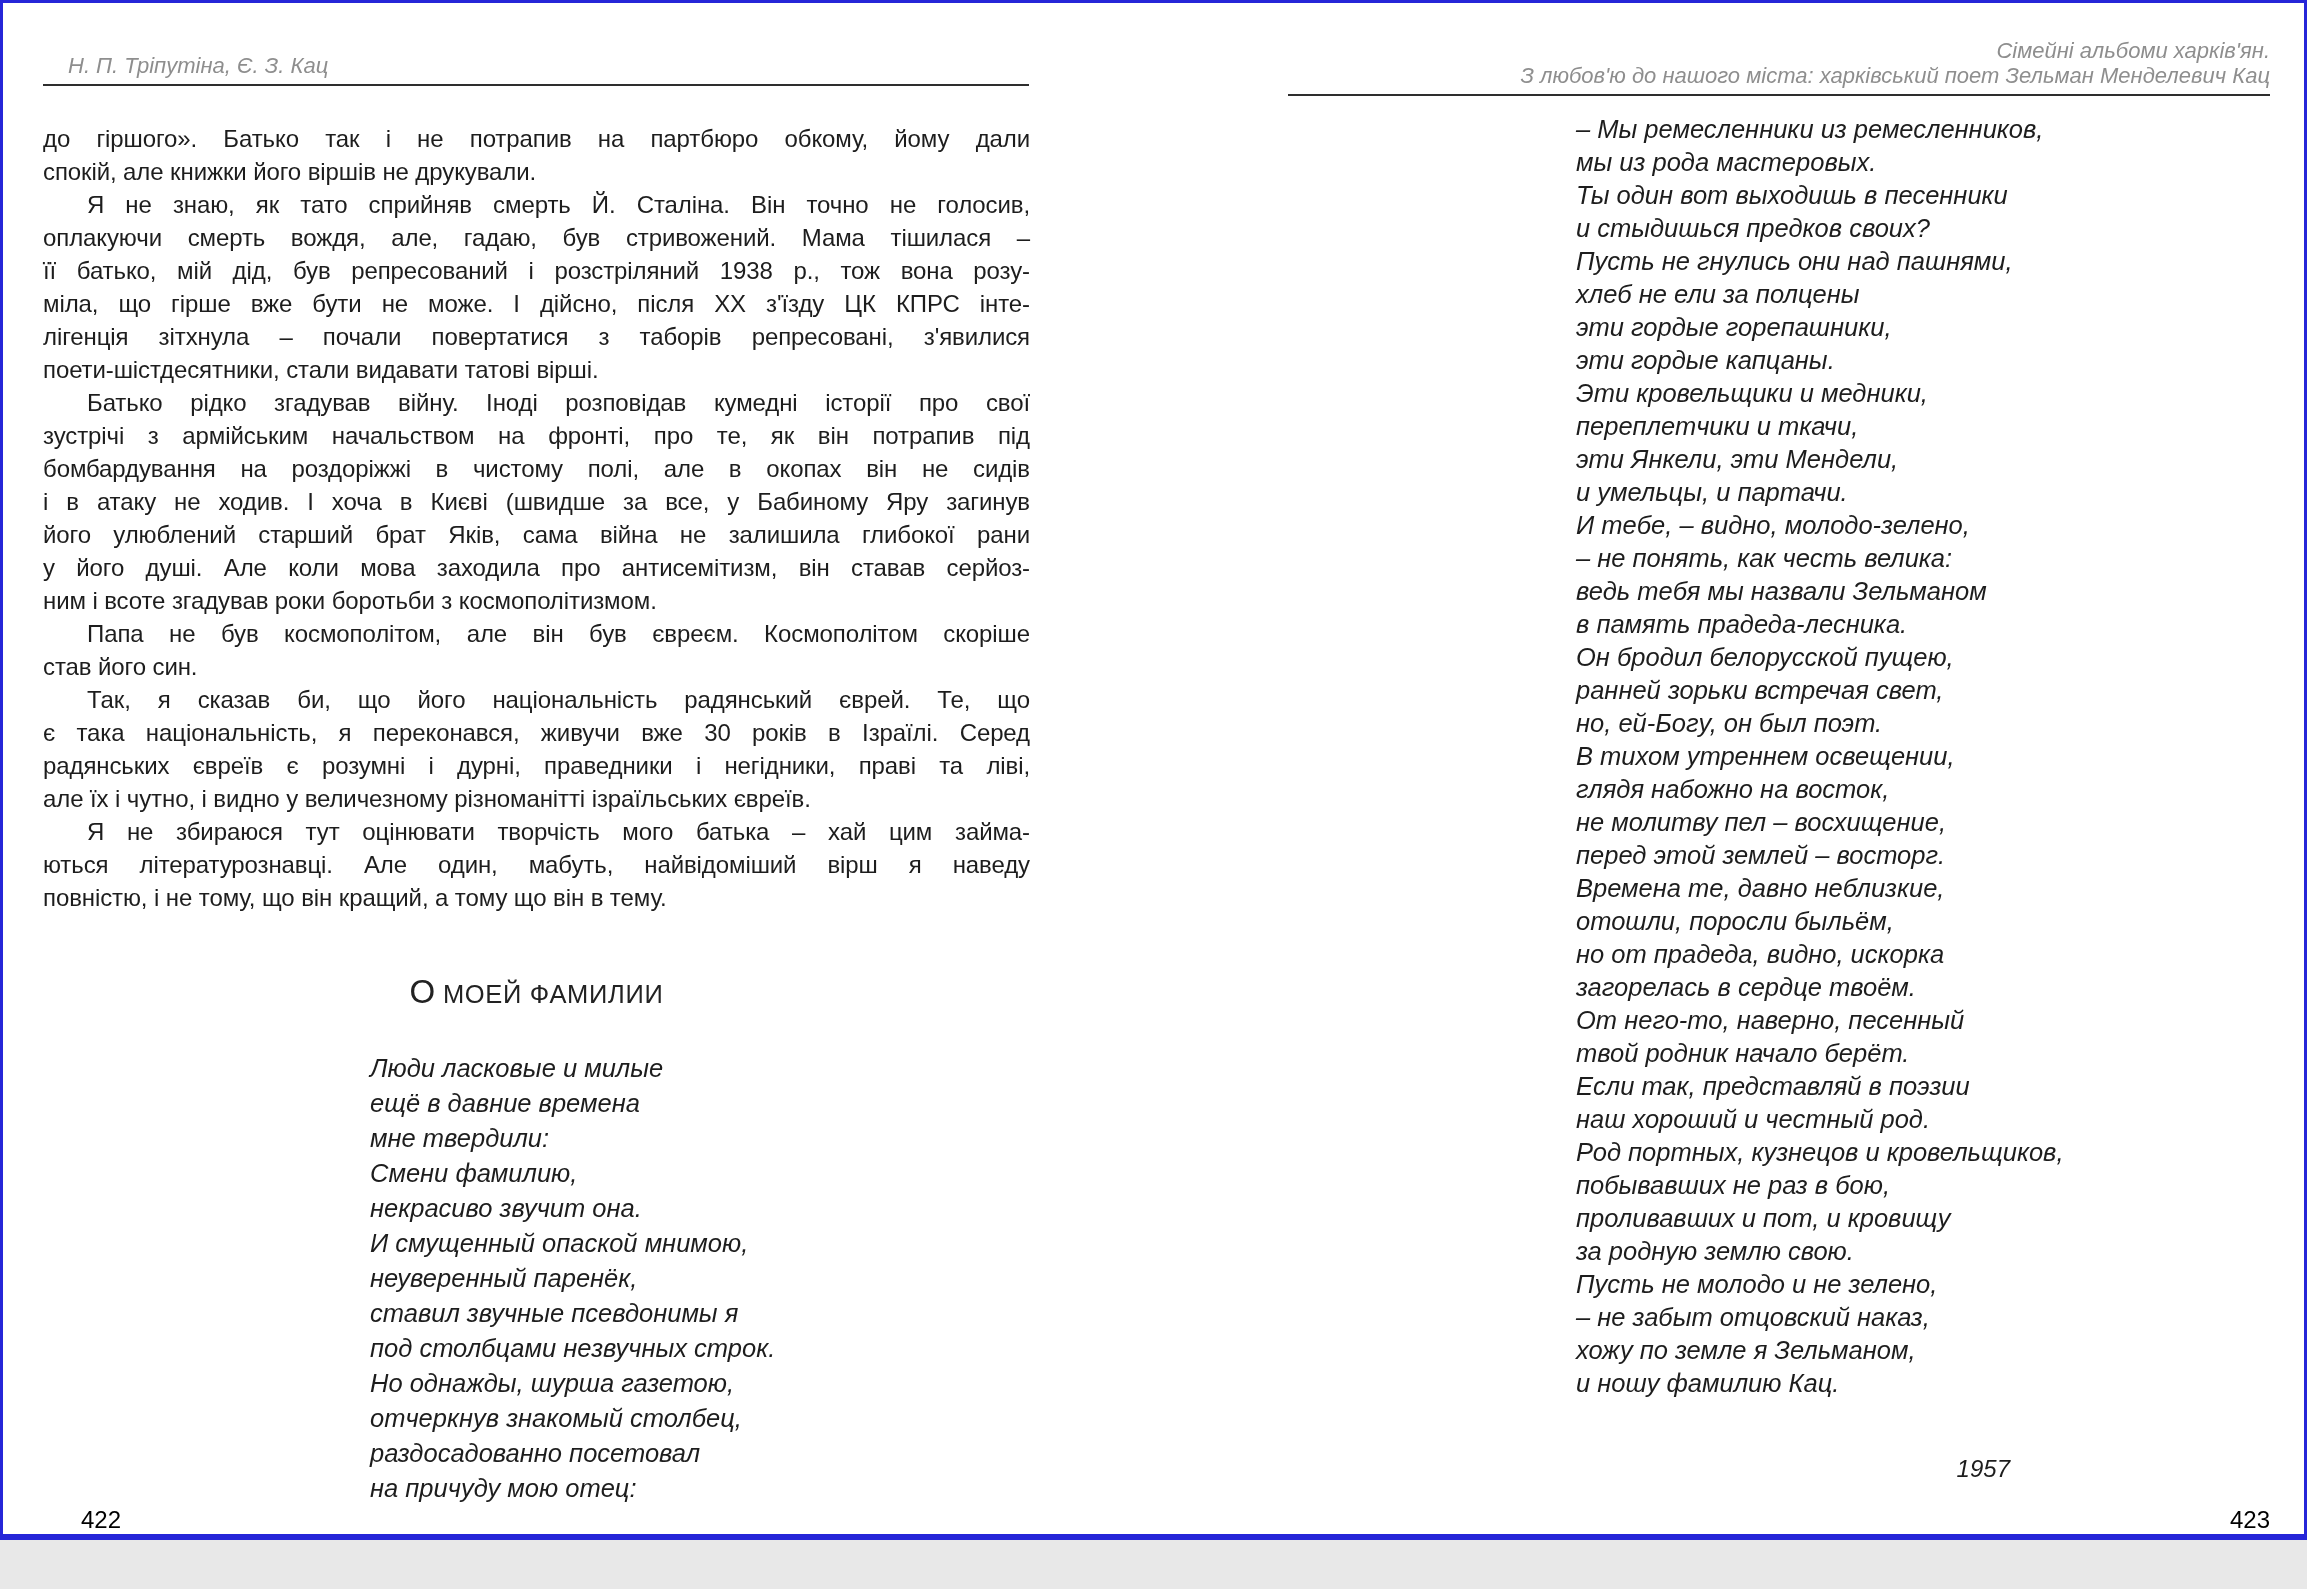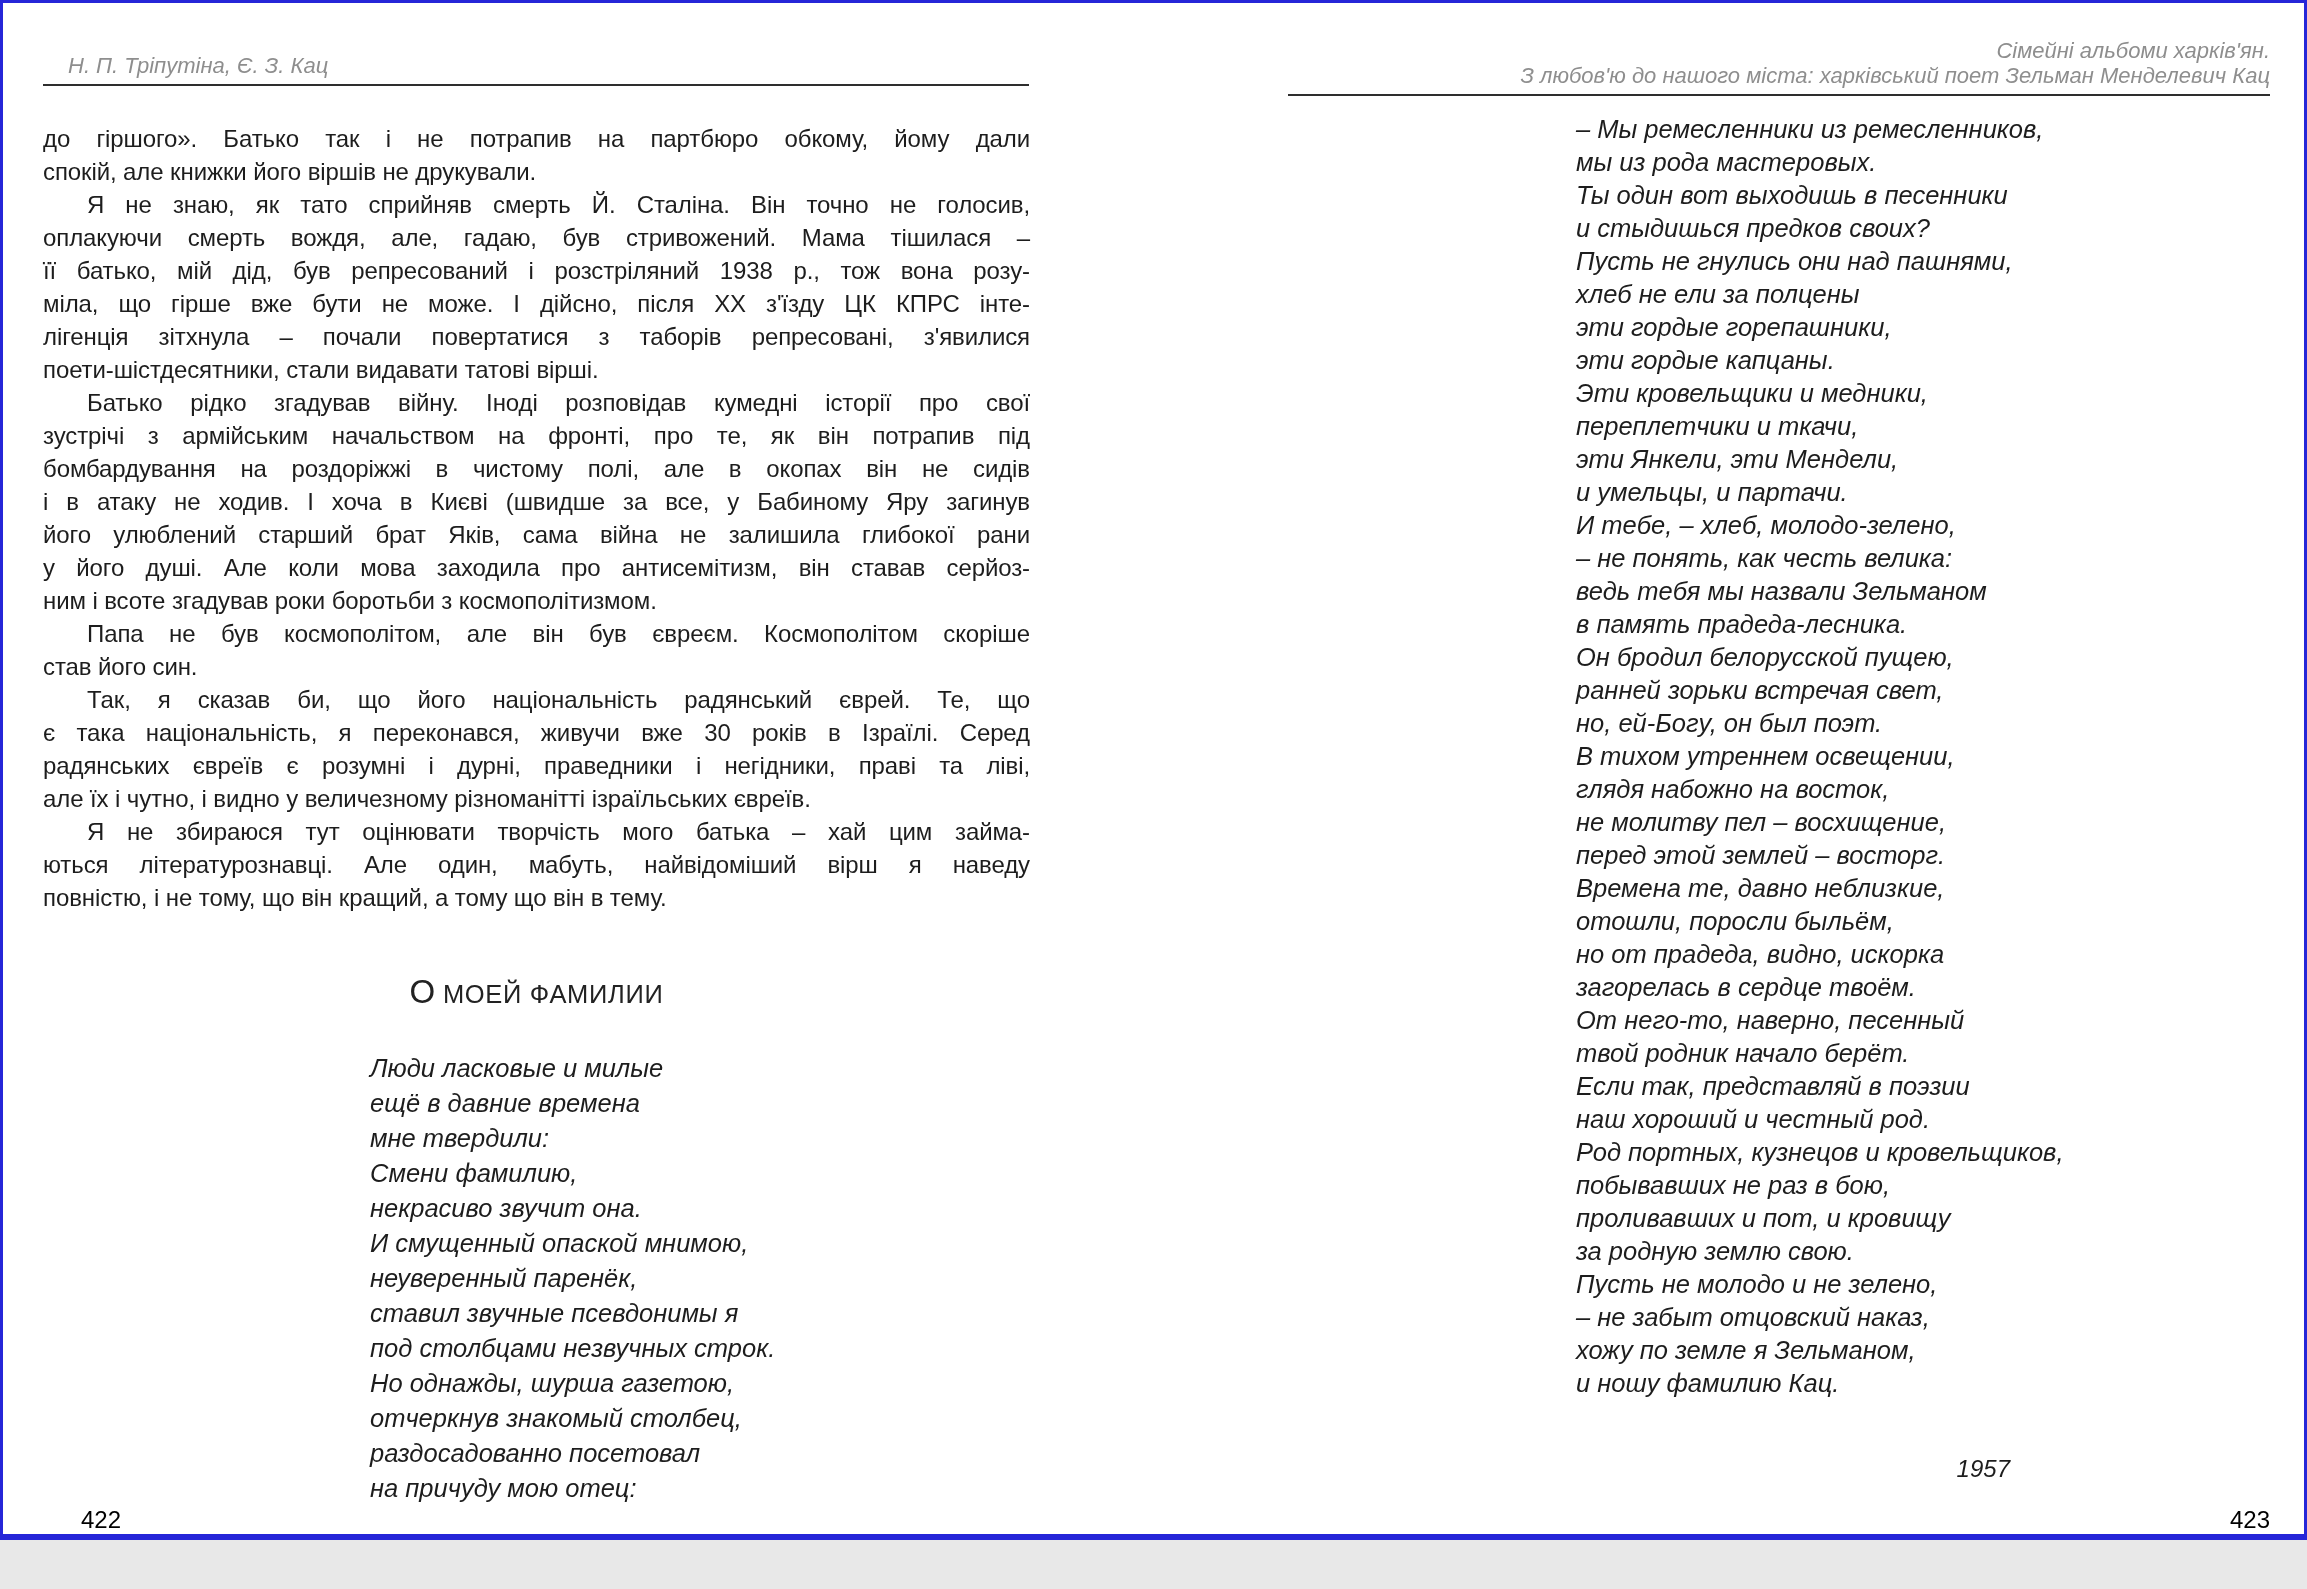--- a/index.html
+++ b/index.html
@@ -121,21 +121,21 @@
       <div class="pline">Ты один вот выходишь в песенники</div>
       <div class="pline">и стыдишься предков своих?</div>
       <div class="pline">Пусть не гнулись они над пашнями,</div>
       <div class="pline">хлеб не ели за полцены</div>
       <div class="pline">эти гордые горепашники,</div>
       <div class="pline">эти гордые капцаны.</div>
       <div class="pline">Эти кровельщики и медники,</div>
       <div class="pline">переплетчики и ткачи,</div>
       <div class="pline">эти Янкели, эти Мендели,</div>
       <div class="pline">и умельцы, и партачи.</div>
-      <div class="pline">И тебе, – хлеб, молодо-зелено,</div>
+      <div class="pline">И тебе, – видно, молодо-зелено,</div>
       <div class="pline">– не понять, как честь велика:</div>
       <div class="pline">ведь тебя мы назвали Зельманом</div>
       <div class="pline">в память прадеда-лесника.</div>
       <div class="pline">Он бродил белорусской пущею,</div>
       <div class="pline">ранней зорьки встречая свет,</div>
       <div class="pline">но, ей-Богу, он был поэт.</div>
       <div class="pline">В тихом утреннем освещении,</div>
       <div class="pline">глядя набожно на восток,</div>
       <div class="pline">не молитву пел – восхищение,</div>
       <div class="pline">перед этой землей – восторг.</div>

